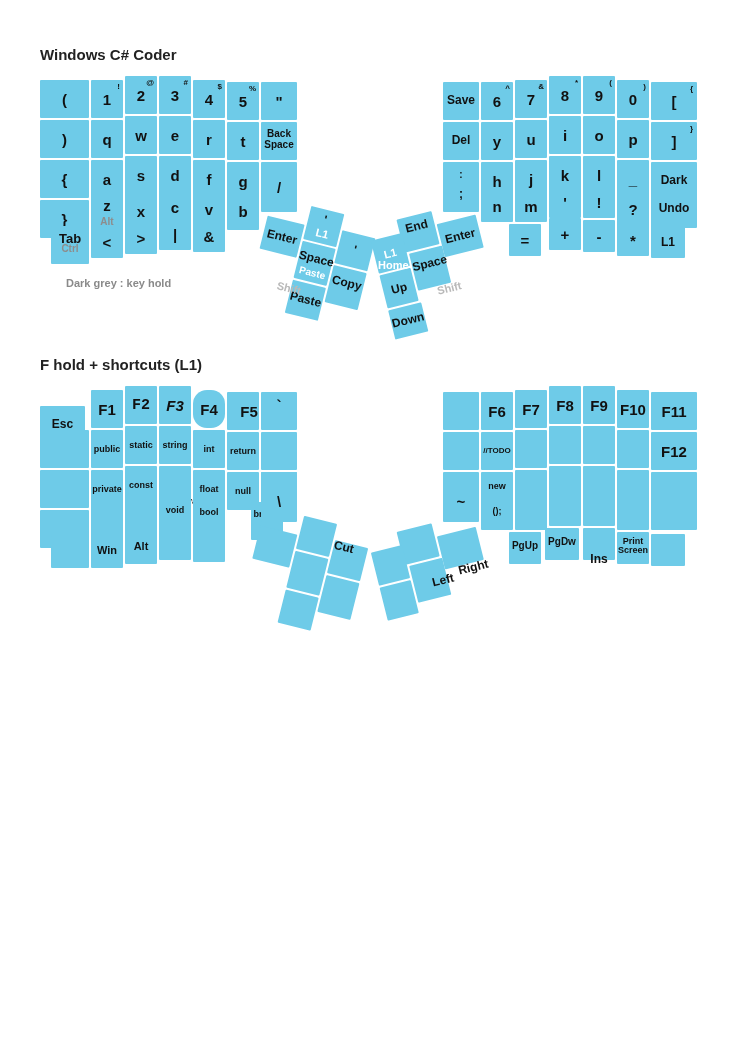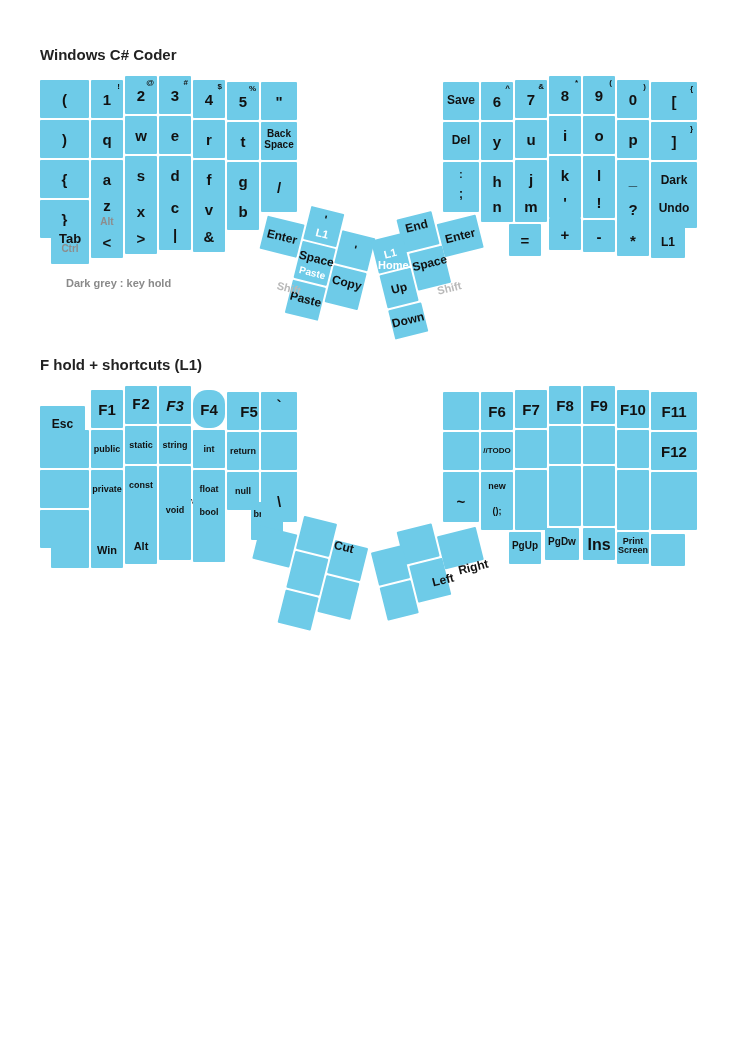--- a/index.html
+++ b/index.html
@@ -508,19 +508,19 @@
 <div class="key" style="left:617px;top:498px;width:32px;height:32px;"></div>
 <div class="key" style="left:651px;top:498px;width:46px;height:32px;"></div>
 
 <div class="key" style="left:509px;top:532px;width:32px;height:32px;">
   <div class="sm" style="top:9px;font-size:10px;">PgUp</div>
 </div>
 <div class="key" style="left:545px;top:528px;width:34px;height:32px;">
   <div class="sm" style="top:9px;font-size:10px;">PgDw</div>
 </div>
 <div class="key" style="left:583px;top:528px;width:32px;height:32px;">
-  <div class="sm" style="top:9px;font-size:16px;">Ins</div>
+  <div class="sm" style="top:25px;font-size:12px;">Ins</div>
 </div>
 <div class="key" style="left:617px;top:532px;width:32px;height:32px;">
   <div class="sm" style="top:5px;font-size:9px;white-space:pre-line;">Print
 Screen</div>
 </div>
 <div class="key" style="left:651px;top:534px;width:34px;height:32px;"></div>
 
 </body></html>

